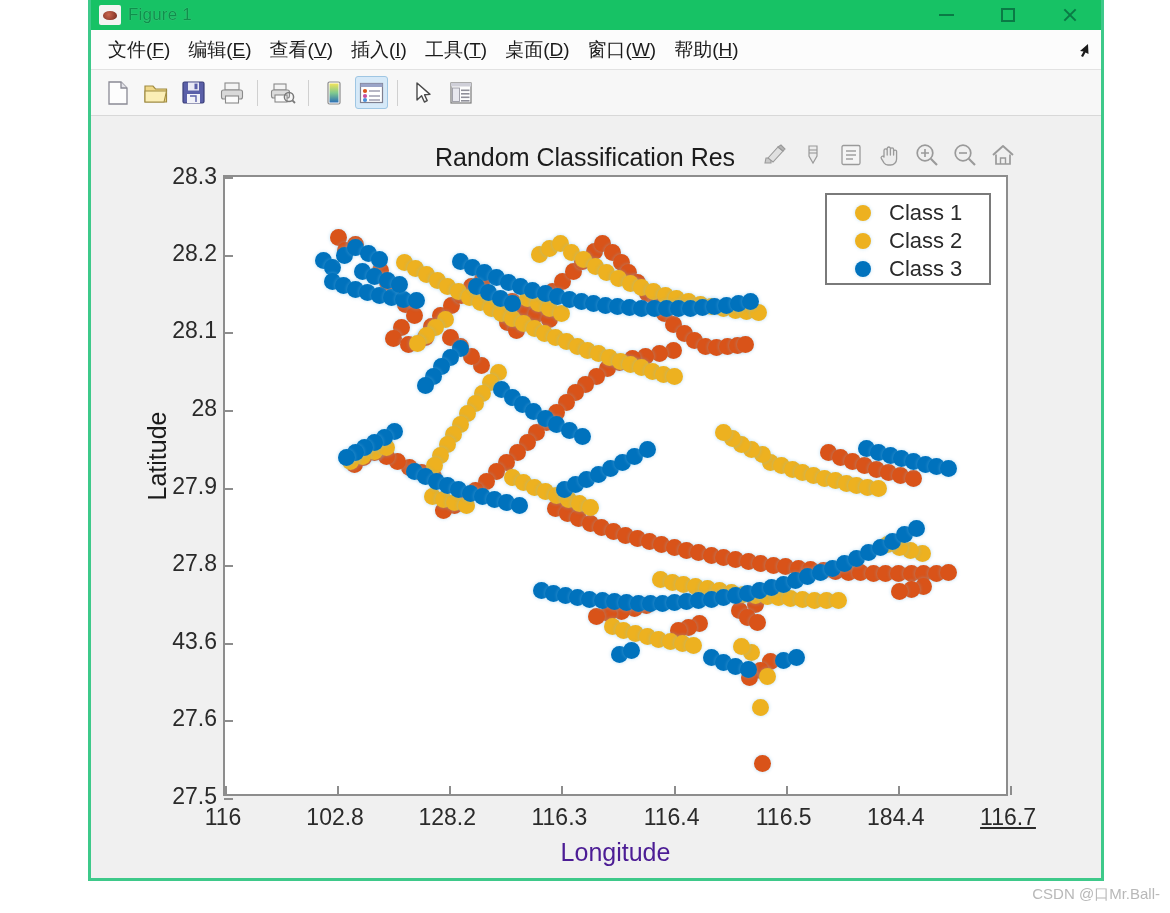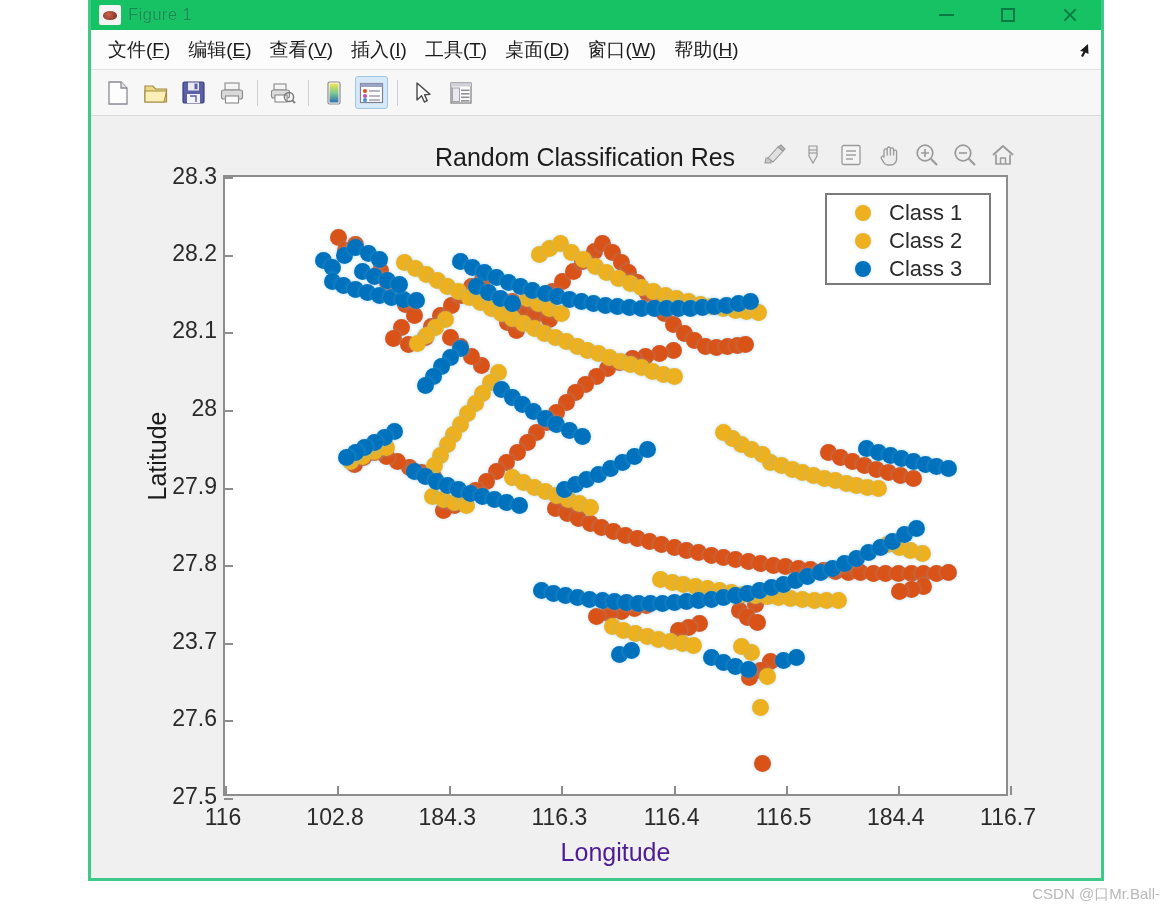--- a/index.html
+++ b/index.html
@@ -365,21 +365,21 @@
             <path d="M3 12 L13 3 L23 12" fill="none" stroke="#9a9a9a" stroke-width="1.9" stroke-linejoin="round"></path>
             <path d="M6 11.5 L6 21 L20 21 L20 11.5" fill="none" stroke="#9a9a9a" stroke-width="1.7"></path>
             <path d="M10.5 21 L10.5 15 L15.5 15 L15.5 21" fill="none" stroke="#9a9a9a" stroke-width="1.4"></path>
           </svg>
         </div>
       </div>
 
       <div id="ytick-labels">
           <div class="ytick-label" style="top: 621px;">27.5</div>
           <div class="ytick-label" style="top: 543.375px;">27.6</div>
-          <div class="ytick-label" style="top: 465.75px;">23.7</div>
+          <div class="ytick-label" style="top: 465.75px;">43.6</div>
           <div class="ytick-label" style="top: 388.125px;">27.8</div>
           <div class="ytick-label" style="top: 310.5px;">27.9</div>
           <div class="ytick-label" style="top: 232.875px;">28</div>
           <div class="ytick-label" style="top: 155.25px;">28.1</div>
           <div class="ytick-label" style="top: 77.625px;">28.2</div>
           <div class="ytick-label" style="top: 1px;">28.3</div>
         </div>
 
       <div id="ylabel">Latitude</div>
 
@@ -805,26 +805,26 @@
           <div class="xtick" style="left: 336.429px;"></div>
           <div class="xtick" style="left: 448.571px;"></div>
           <div class="xtick" style="left: 560.714px;"></div>
           <div class="xtick" style="left: 672.857px;"></div>
           <div class="xtick" style="left: 785px;"></div>
         </div>
 
       <div id="xtick-labels">
           <div class="xtick-label" style="left: 0px;">116</div>
           <div class="xtick-label" style="left: 112.143px;">102.8</div>
-          <div class="xtick-label" style="left: 224.286px;">184.3</div>
+          <div class="xtick-label" style="left: 224.286px;">128.2</div>
           <div class="xtick-label" style="left: 336.429px;">116.3</div>
           <div class="xtick-label" style="left: 448.571px;">116.4</div>
           <div class="xtick-label" style="left: 560.714px;">116.5</div>
           <div class="xtick-label" style="left: 672.857px;">184.4</div>
-          <div class="xtick-label" style="left: 785px;">116.7</div>
+          <div class="xtick-label" style="left: 785px; text-decoration: underline;">116.7</div>
         </div>
 
       <div id="xlabel">Longitude</div>
 
       <div id="legend">
         <div class="legend-row">
           <span class="legend-marker" style="background: rgb(237, 177, 32);"></span>
           <span class="legend-label">Class 1</span>
         </div>
         <div class="legend-row">

